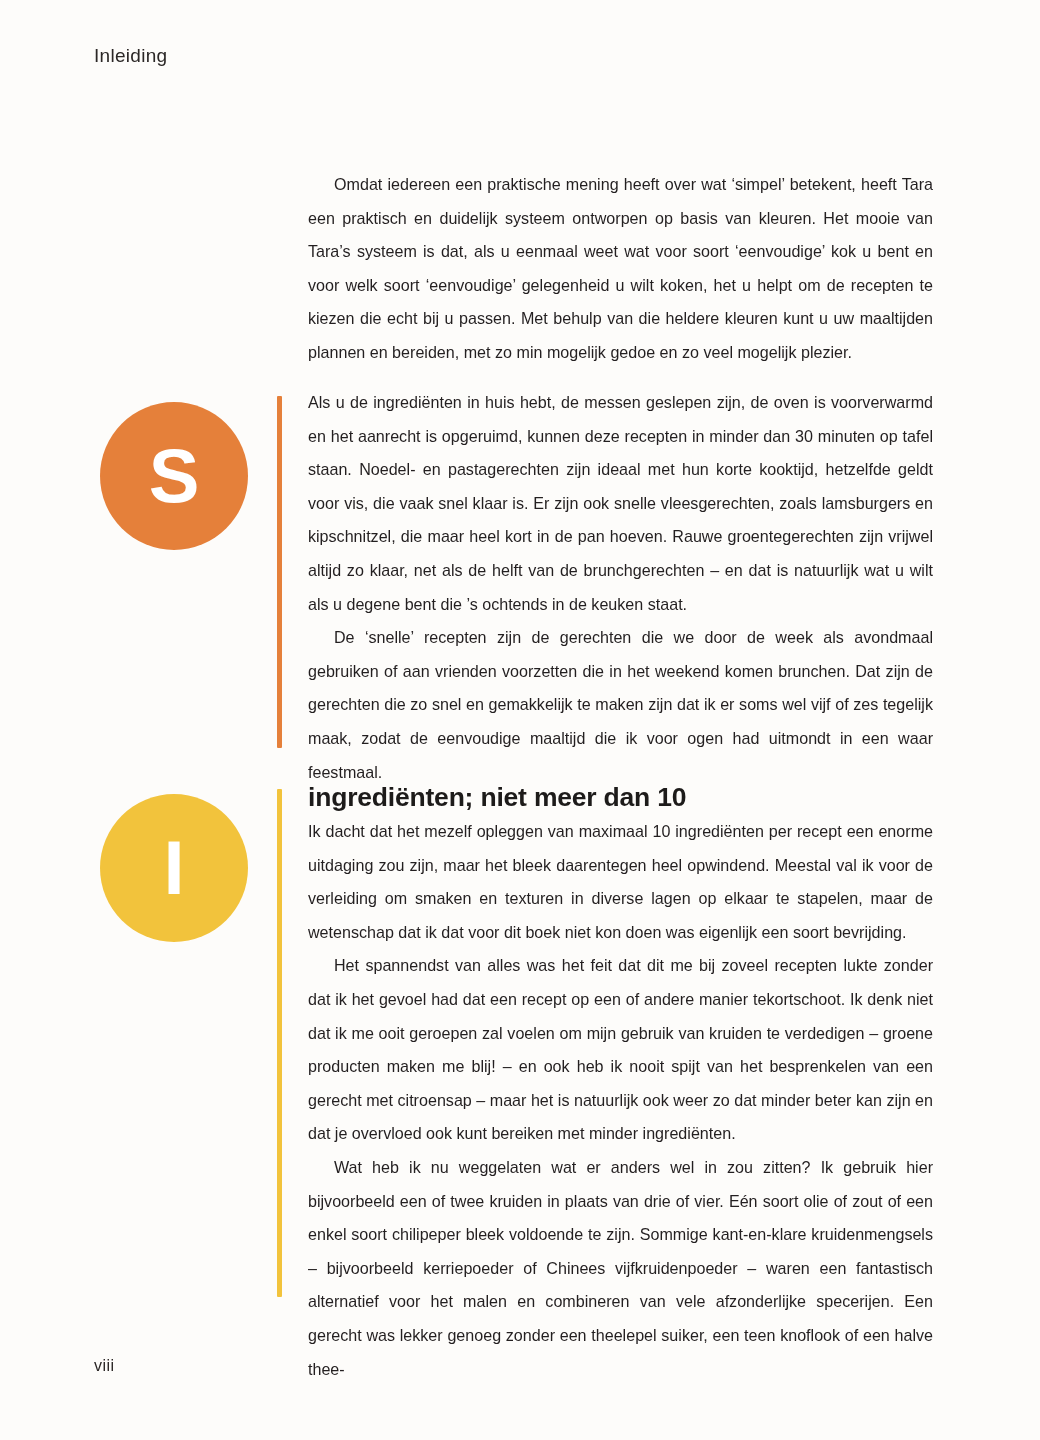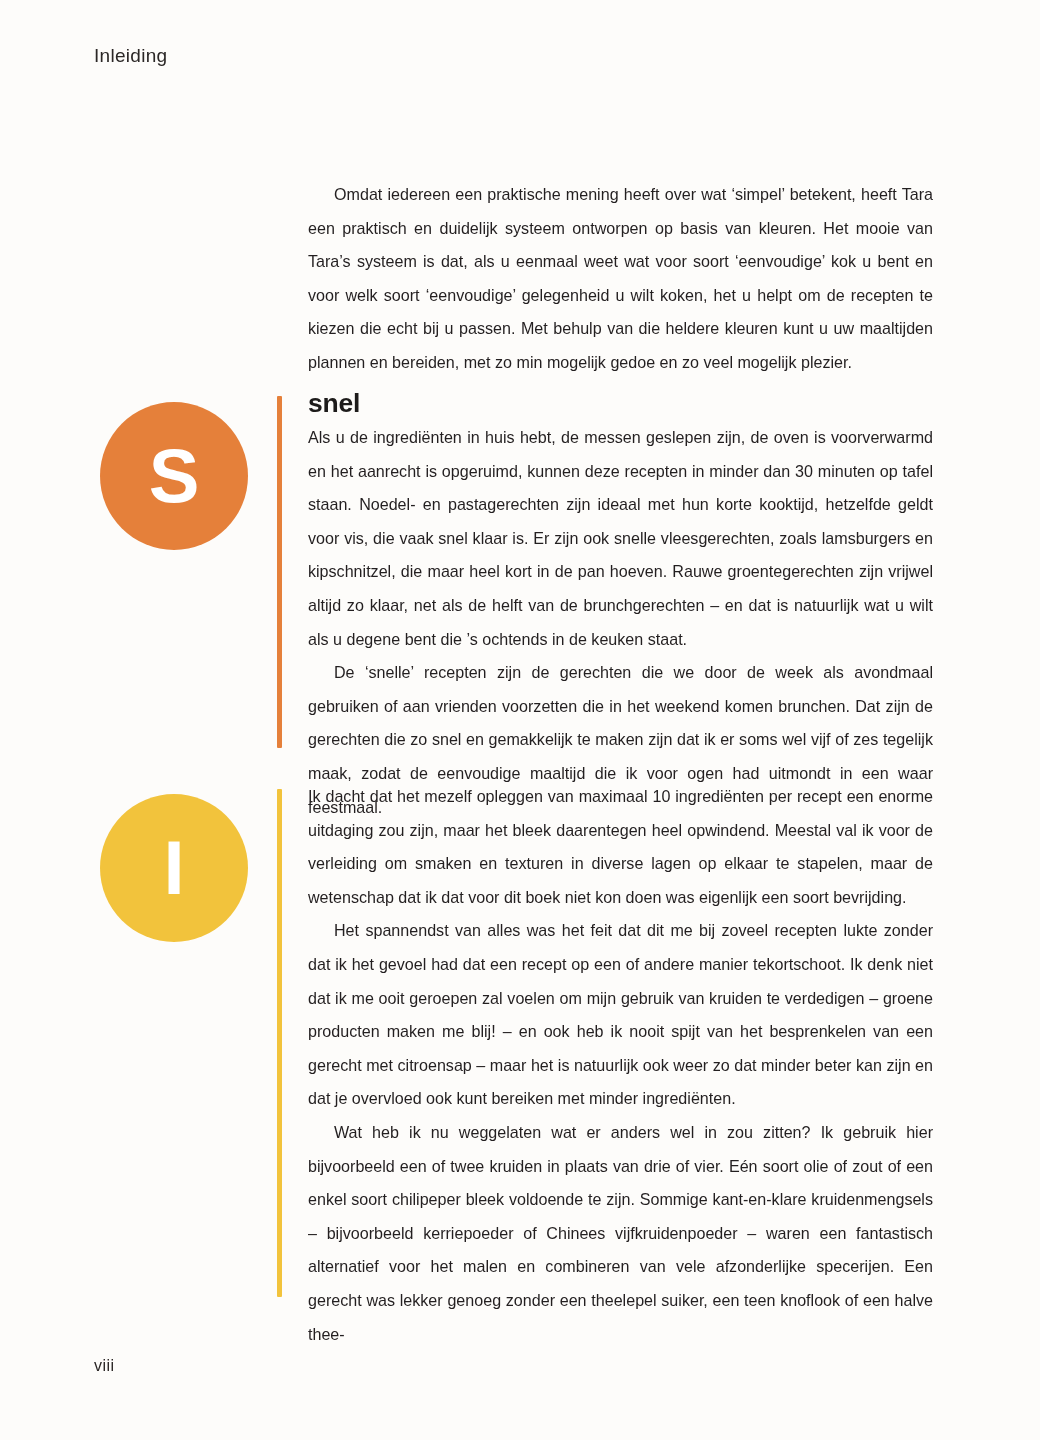--- a/index.html
+++ b/index.html
@@ -41,21 +41,21 @@
     top: 1357px;
     font-size: 16px;
     letter-spacing: 0.5px;
     color: #2b2726;
   }
 
   
   .text-col {
     position: absolute;
     left: 308px;
-    top: 178px;
+    top: 168px;
     width: 625px;
   }
 
   p.body {
     margin: 0;
     font-size: 16.1px;
     line-height: 33.6px;
     text-align: justify;
     text-justify: inter-word;
     color: #231f20;
@@ -126,31 +126,31 @@
   <div class="text-col">
     <p class="body indent">Omdat iedereen een praktische mening heeft over wat ‘simpel’ betekent, heeft Tara een praktisch en duidelijk systeem ontworpen op basis van kleuren. Het mooie van Tara’s systeem is dat, als u eenmaal weet wat voor soort ‘eenvoudige’ kok u bent en voor welk soort ‘eenvoudige’ gelegenheid u wilt koken, het u helpt om de recepten te kiezen die echt bij u passen. Met behulp van die heldere kleuren kunt u uw maaltijden plannen en bereiden, met zo min mogelijk gedoe en zo veel mogelijk plezier.</p>
   </div>
 
   <div class="badge" id="badge-snel" style="background:#e5803a;">
     <span class="badge-letter">S</span>
   </div>
   <div class="rule" id="rule-snel" style="background:#e5803a;"></div>
 
   <div class="section" id="section-snel">
-    <h2 class="section-heading">snel</h2>
     <p class="body">Als u de ingrediënten in huis hebt, de messen geslepen zijn, de oven is voorverwarmd en het aanrecht is opgeruimd, kunnen deze recepten in minder dan 30 minuten op tafel staan. Noedel- en pastagerechten zijn ideaal met hun korte kooktijd, hetzelfde geldt voor vis, die vaak snel klaar is. Er zijn ook snelle vleesgerechten, zoals lamsburgers en kipschnitzel, die maar heel kort in de pan hoeven. Rauwe groentegerechten zijn vrijwel altijd zo klaar, net als de helft van de brunchgerechten – en dat is natuurlijk wat u wilt als u degene bent die ’s ochtends in de keuken staat.</p>
     <p class="body indent">De ‘snelle’ recepten zijn de gerechten die we door de week als avondmaal gebruiken of aan vrienden voorzetten die in het weekend komen brunchen. Dat zijn de gerechten die zo snel en gemakkelijk te maken zijn dat ik er soms wel vijf of zes tegelijk maak, zodat de eenvoudige maaltijd die ik voor ogen had uitmondt in een waar feestmaal.</p>
   </div>
 
   <div class="badge" id="badge-ingr" style="background:#f2c33c;">
     <span class="badge-letter">I</span>
   </div>
   <div class="rule" id="rule-ingr" style="background:#f2c33c;"></div>
 
   <div class="section" id="section-ingredienten">
+    <h2 class="section-heading">ingrediënten; niet meer dan 10</h2>
     <p class="body">Ik dacht dat het mezelf opleggen van maximaal 10 ingrediënten per recept een enorme uitdaging zou zijn, maar het bleek daarentegen heel opwindend. Meestal val ik voor de verleiding om smaken en texturen in diverse lagen op elkaar te stapelen, maar de wetenschap dat ik dat voor dit boek niet kon doen was eigenlijk een soort bevrijding.</p>
     <p class="body indent">Het spannendst van alles was het feit dat dit me bij zoveel recepten lukte zonder dat ik het gevoel had dat een recept op een of andere manier tekortschoot. Ik denk niet dat ik me ooit geroepen zal voelen om mijn gebruik van kruiden te verdedigen – groene producten maken me blij! – en ook heb ik nooit spijt van het besprenkelen van een gerecht met citroensap – maar het is natuurlijk ook weer zo dat minder beter kan zijn en dat je overvloed ook kunt bereiken met minder ingrediënten.</p>
     <p class="body indent">Wat heb ik nu weggelaten wat er anders wel in zou zitten? Ik gebruik hier bijvoorbeeld een of twee kruiden in plaats van drie of vier. Eén soort olie of zout of een enkel soort chilipeper bleek voldoende te zijn. Sommige kant-en-klare kruidenmengsels – bijvoorbeeld kerriepoeder of Chinees vijfkruidenpoeder – waren een fantastisch alternatief voor het malen en combineren van vele afzonderlijke specerijen. Een gerecht was lekker genoeg zonder een theelepel suiker, een teen knoflook of een halve thee-</p>
   </div>
 
   <div class="folio">viii</div>
 
 </div>
 
 </body></html>

